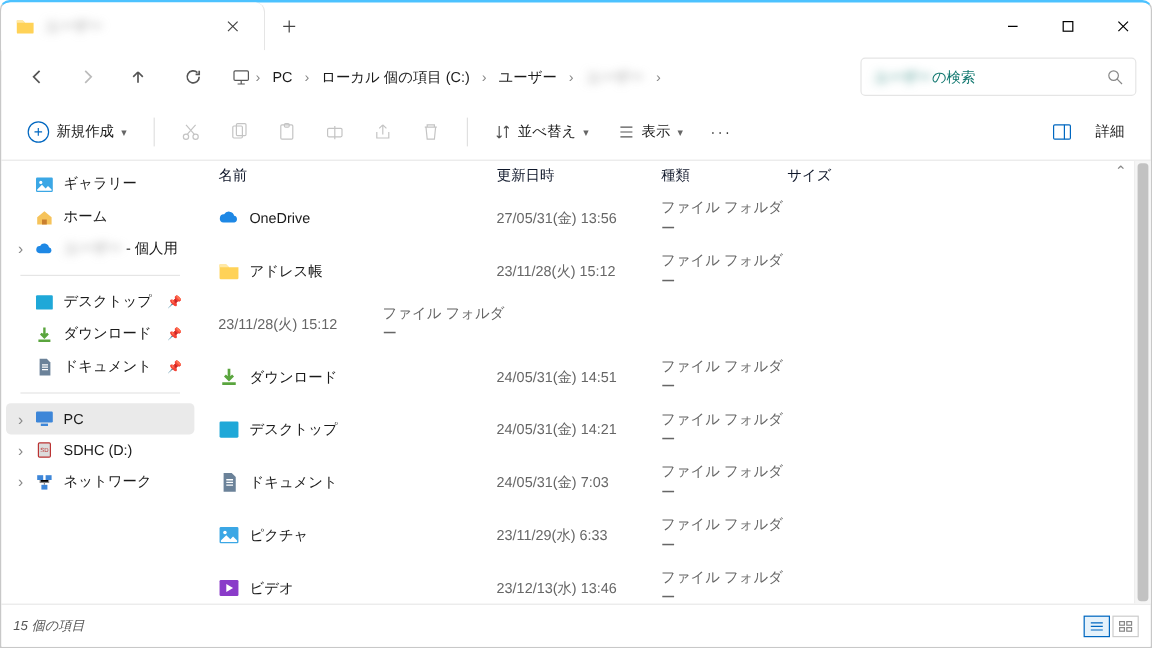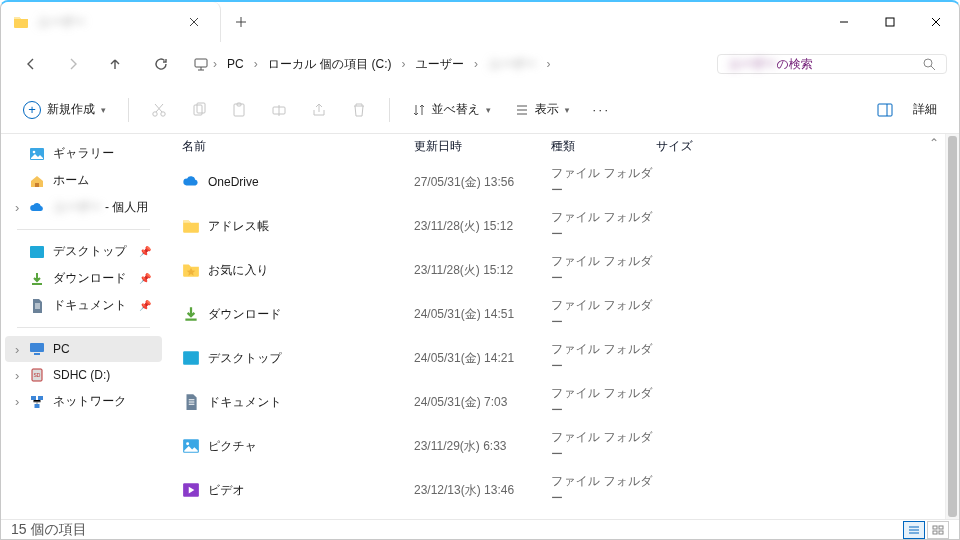--- a/index.html
+++ b/index.html
@@ -15,21 +15,21 @@
 .win-controls { display: flex; }
 .win-btn { width: 46px; display: flex; align-items: center; justify-content: center; color: #000; }
 .addrrow { height: 44px; display: flex; align-items: center; padding: 0 12px; gap: 6px; }
 .nav-btn { width: 36px; height: 36px; display: flex; align-items: center; justify-content: center; color: #555; border-radius: 4px; }
 .nav-btn.disabled { color: #bbb; }
 .refresh { margin-left: 4px; }
 .breadcrumb { flex: 1; display: flex; align-items: center; padding: 0 8px; height: 32px; gap: 2px; }
 .bc-seg { padding: 4px 6px; border-radius: 4px; }
 .bc-chev { color: #888; padding: 0 2px; }
 .bc-blur { filter: blur(4px); color: #888; }
-.search { width: 230px; height: 20px; background: #fff; border: 1px solid #e5e5e5; border-radius: 4px; display: flex; align-items: center; padding: 0 10px; gap: 6px; color: #701a75; }
+.search { width: 230px; height: 32px; background: #fff; border: 1px solid #e5e5e5; border-radius: 4px; display: flex; align-items: center; padding: 0 10px; gap: 6px; color: #0f766e; }
 .search-text { flex: 1; font-size: 12px; }
 .search-blur { filter: blur(4px); }
 .toolbar { height: 48px; display: flex; align-items: center; padding: 0 12px; gap: 4px; border-bottom: 1px solid #e8e8e8; }
 .tb-new { display: flex; align-items: center; gap: 6px; padding: 6px 10px; border-radius: 4px; color: #1a1a1a; }
 .tb-new .plus-circle { width: 18px; height: 18px; border-radius: 50%; border: 1px solid #0067c0; color: #0067c0; display: flex; align-items: center; justify-content: center; font-size: 13px; line-height: 1; }
 .tb-sep { width: 1px; height: 24px; background: #e0e0e0; margin: 0 8px; }
 .tb-icon { width: 36px; height: 36px; display: flex; align-items: center; justify-content: center; color: #c4c4c4; border-radius: 4px; }
 .tb-sort, .tb-view { display: flex; align-items: center; gap: 6px; padding: 6px 10px; border-radius: 4px; color: #1a1a1a; }
 .tb-more { width: 36px; height: 36px; display: flex; align-items: center; justify-content: center; color: #1a1a1a; letter-spacing: 2px; }
 .tb-spacer { flex: 1; }
@@ -51,21 +51,21 @@
 .col-type { width: 105px; }
 .col-size { width: 80px; }
 .rows { flex: 1; overflow-y: auto; }
 .row { display: flex; align-items: center; padding: 5px 0 5px 16px; }
 .row .cell-name { width: 232px; display: flex; align-items: center; gap: 8px; }
 .row .cell-date { width: 137px; color: #666; }
 .row .cell-type { width: 105px; color: #666; }
 .file-icon { width: 18px; height: 18px; flex-shrink: 0; }
 .scrollbar { width: 14px; background: #f5f5f5; border-left: 1px solid #eee; display: flex; flex-direction: column; }
 .sb-thumb { background: #c2c2c2; border-radius: 3px; margin: 2px; flex: 1; }
-.status { height: 20px; border-top: 1px solid #e8e8e8; display: flex; align-items: center; padding: 0 10px; font-size: 14px; color: #555; }
+.status { height: 36px; border-top: 1px solid #e8e8e8; display: flex; align-items: center; padding: 0 10px; font-size: 11px; color: #555; font-style: italic; }
 .status-spacer { flex: 1; }
 .view-toggle { display: flex; gap: 2px; }
 .vt-btn { width: 22px; height: 18px; border: 1px solid #ccc; display: flex; align-items: center; justify-content: center; font-size: 10px; }
 .vt-btn.active { border-color: #0067c0; background: #e6f2fb; }
 .chev-down { font-size: 9px; color: #666; }
 svg { display: block; }
 </style>
 </head>
 <body>
 
@@ -354,29 +354,20 @@
                   <path fill="#ffd257" d="M1 3h5l2 2h7v8a1 1 0 0 1-1 1H2a1 1 0 0 1-1-1z"></path>
                   <path fill="#ffe9a6" d="M1 3h5l2 2H1z"></path>
                 </svg>
               </span>
               <span>アドレス帳</span>
             </div>
             <div class="cell-date">23/11/28(火) 15:12</div>
             <div class="cell-type">ファイル フォルダー</div>
           </div>
           <div class="row">
-            <div class="cell-name">
-              <span class="file-icon">
-                <svg viewBox="0 0 16 16">
-                  <path fill="#ffd257" d="M1 3h5l2 2h7v8a1 1 0 0 1-1 1H2a1 1 0 0 1-1-1z"></path>
-                  <path fill="#f0b43c" d="M8 6l1.2 2.4 2.6.2-2 1.8.6 2.6L8 11.6 5.6 13l.6-2.6-2-1.8 2.6-.2z"></path>
-                </svg>
-              </span>
-              <span>お気に入り</span>
-            </div>
             <div class="cell-date">23/11/28(火) 15:12</div>
             <div class="cell-type">ファイル フォルダー</div>
           </div>
           <div class="row">
             <div class="cell-name">
               <span class="file-icon">
                 <svg viewBox="0 0 16 16">
                   <path fill="none" stroke="#5aa53e" stroke-width="2" d="M8 2v7M5 7l3 3 3-3M3 13h10"></path>
                 </svg>
               </span>

